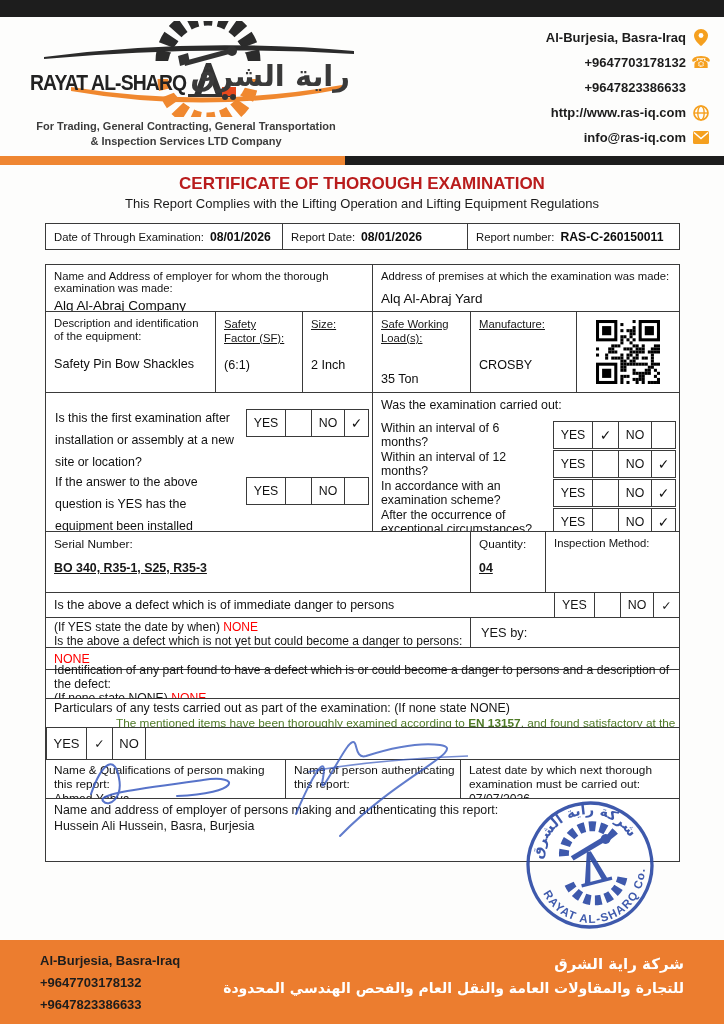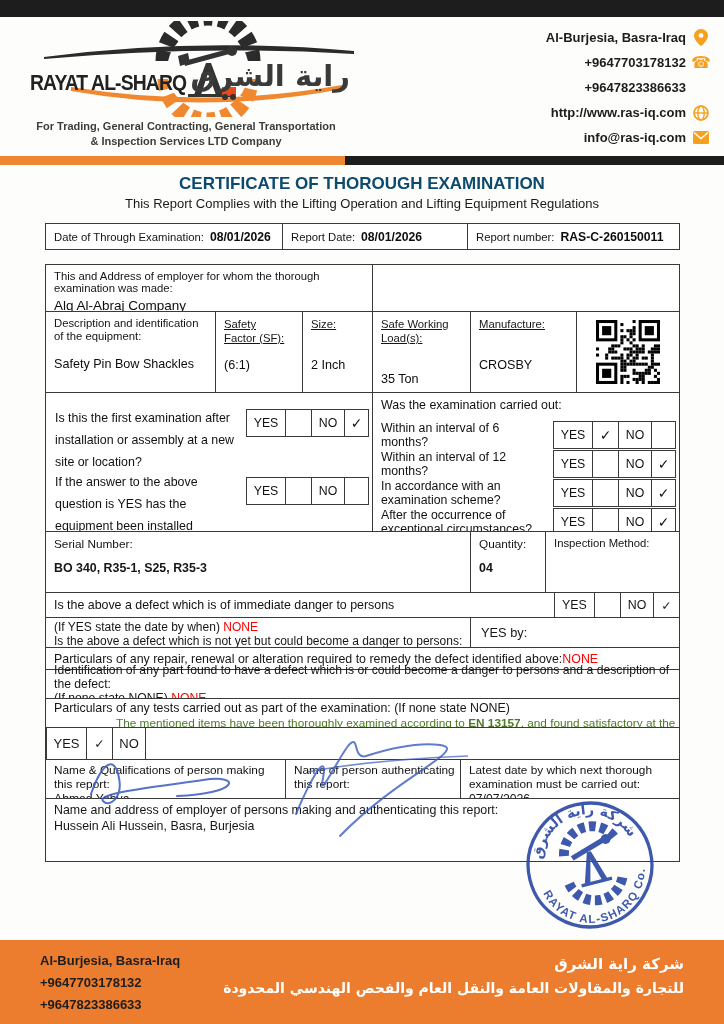--- a/index.html
+++ b/index.html
@@ -18,21 +18,21 @@
            font-size:11px;font-weight:700;color:#3c3c3c;line-height:15px;}
   .contact{position:absolute;right:14px;top:8px;}
   .contact .crow{display:flex;justify-content:flex-end;align-items:center;height:25px;gap:6px;
                  font-size:13px;font-weight:700;color:#1c1c1c;}
   .cicon{width:18px;height:18px;display:flex;align-items:center;justify-content:center;flex:none;}
   .phone-glyph{color:#f5a01f;font-size:16px;line-height:16px;font-family:"DejaVu Sans", sans-serif;}
   .divider{display:flex;height:9px;}
   .divider .o{width:345px;background:#ef8632;}
   .divider .b{flex:1;background:#1d1d1d;}
   
-  .title{margin-top:9px;text-align:center;font-size:17px;font-weight:700;color:#0c4a6e;}
+  .title{margin-top:9px;text-align:center;font-size:17px;font-weight:700;color:#b91c1c;}
   .subtitle{margin-top:2px;text-align:center;font-size:13px;color:#1a1a1a;}
   
   .doc{margin:0 44px 0 45px;}
   .row{box-sizing:border-box;border:1px solid #3a3a3a;margin-top:-1px;position:relative;
        display:flex;background:#fff;}
   .meta{margin-top:12px;height:27px;}
   .meta .cell{display:flex;align-items:center;padding-left:8px;gap:6px;box-sizing:border-box;}
   .meta .c1{width:237px;border-right:1px solid #3a3a3a;}
   .meta .c2{width:185px;border-right:1px solid #3a3a3a;}
   .meta .c3{flex:1;}
@@ -53,21 +53,21 @@
   .r-quest{height:140px;}
   .qleft{width:327px;position:relative;border-right:1px solid #3a3a3a;box-sizing:border-box;}
   .qtext{position:absolute;left:9px;font-size:12.4px;line-height:22px;color:#111;width:190px;}
   .qright{flex:1;position:relative;box-sizing:border-box;padding:5px 3px 0 8px;}
   .qhead{font-size:12.4px;color:#111;height:22px;}
   .qrow{display:flex;align-items:center;margin-top:1px;}
   .qrow .qt{flex:1;font-size:12.3px;line-height:14px;color:#111;padding-right:4px;}
   
   .r-serial{height:62px;}
   .sc1{width:425px;}.sc2{width:75px;}.sc3{flex:1;}
-  .svalue{margin-top:10px;font-size:12.4px;font-weight:600;}
+  .svalue{margin-top:10px;font-size:12.4px;font-weight:600;text-decoration:underline;}
   
   .r-d1{height:26px;}
   .flextxt{flex:1;display:flex;align-items:center;padding-left:8px;font-size:12.4px;color:#111;}
   .c-yes{width:40px;}.c-chk{width:26px;font-size:14px;}.c-no{width:33px;}.c-chk2{width:26px;font-size:14px;}
   .ynd{box-sizing:border-box;border-left:1px solid #3a3a3a;display:flex;align-items:center;justify-content:center;font-size:12.4px;}
   .r-d2{height:31px;}
   .d2l{width:425px;box-sizing:border-box;padding:2px 6px 0 8px;font-size:12px;line-height:14px;border-right:1px solid #3a3a3a;}
   .d2r{flex:1;display:flex;align-items:center;padding-left:10px;font-size:12.8px;}
   .none{color:#fe0000;}
   .r-rep{height:23px;align-items:center;padding-left:8px;font-size:12.4px;box-sizing:border-box;}
@@ -195,22 +195,26 @@
       <div class="cell c3">
         <span class="lbl">Report number:</span>
         <span class="val">RAS-C-260150011</span>
       </div>
     </div>
 
     <div class="gap"></div>
 
     <div class="row" style="height:48px;">
       <div class="cellpad vline" style="width:327px;">
-        <div class="lbl">This and Address of employer for whom the thorough examination was made:</div>
+        <div class="lbl">Name and Address of employer for whom the thorough examination was made:</div>
         <div class="bigval" style="margin-top:4px;">Alq Al-Abraj Company</div>
+      </div>
+      <div class="cellpad" style="flex:1;">
+        <div class="lbl">Address of premises at which the examination was made:</div>
+        <div class="bigval" style="margin-top:9px;">Alq Al-Abraj Yard</div>
       </div>
     </div>
 
     <div class="row" style="height:82px;">
       <div class="cellpad vline" style="width:170px;">
         <div class="lbl" style="line-height:13px;">Description and identification of the equipment:</div>
         <div class="bigval" style="margin-top:14px;font-size:12.6px;">Safety Pin Bow Shackles</div>
       </div>
       <div class="cellpad vline" style="width:87px;">
         <div class="uhead" style="width:62px;">Safety Factor (SF):</div>
@@ -447,21 +451,20 @@
 
     <div class="row r-d2">
       <div class="d2l">
         <div><span>(If YES state the date by when) </span><span class="none">NONE</span></div>
         <div>Is the above a defect which is not yet but could become a danger to persons:</div>
       </div>
       <div class="d2r">YES by:</div>
     </div>
 
     <div class="row r-rep">
-      <span>Particulars of any repair, renewal or alteration required to remedy the defect identified above: </span>
         <span class="none">NONE</span>
     </div>
 
     <div class="row r-ident">
       <div>Identification of any part found to have a defect which is or could become a danger to persons and a description of the defect:</div>
       <div><span>(If none state NONE) </span><span class="none">NONE</span></div>
     </div>
 
     <div class="row r-tests">
       <div class="t1">Particulars of any tests carried out as part of the examination: (If none state NONE)</div>

